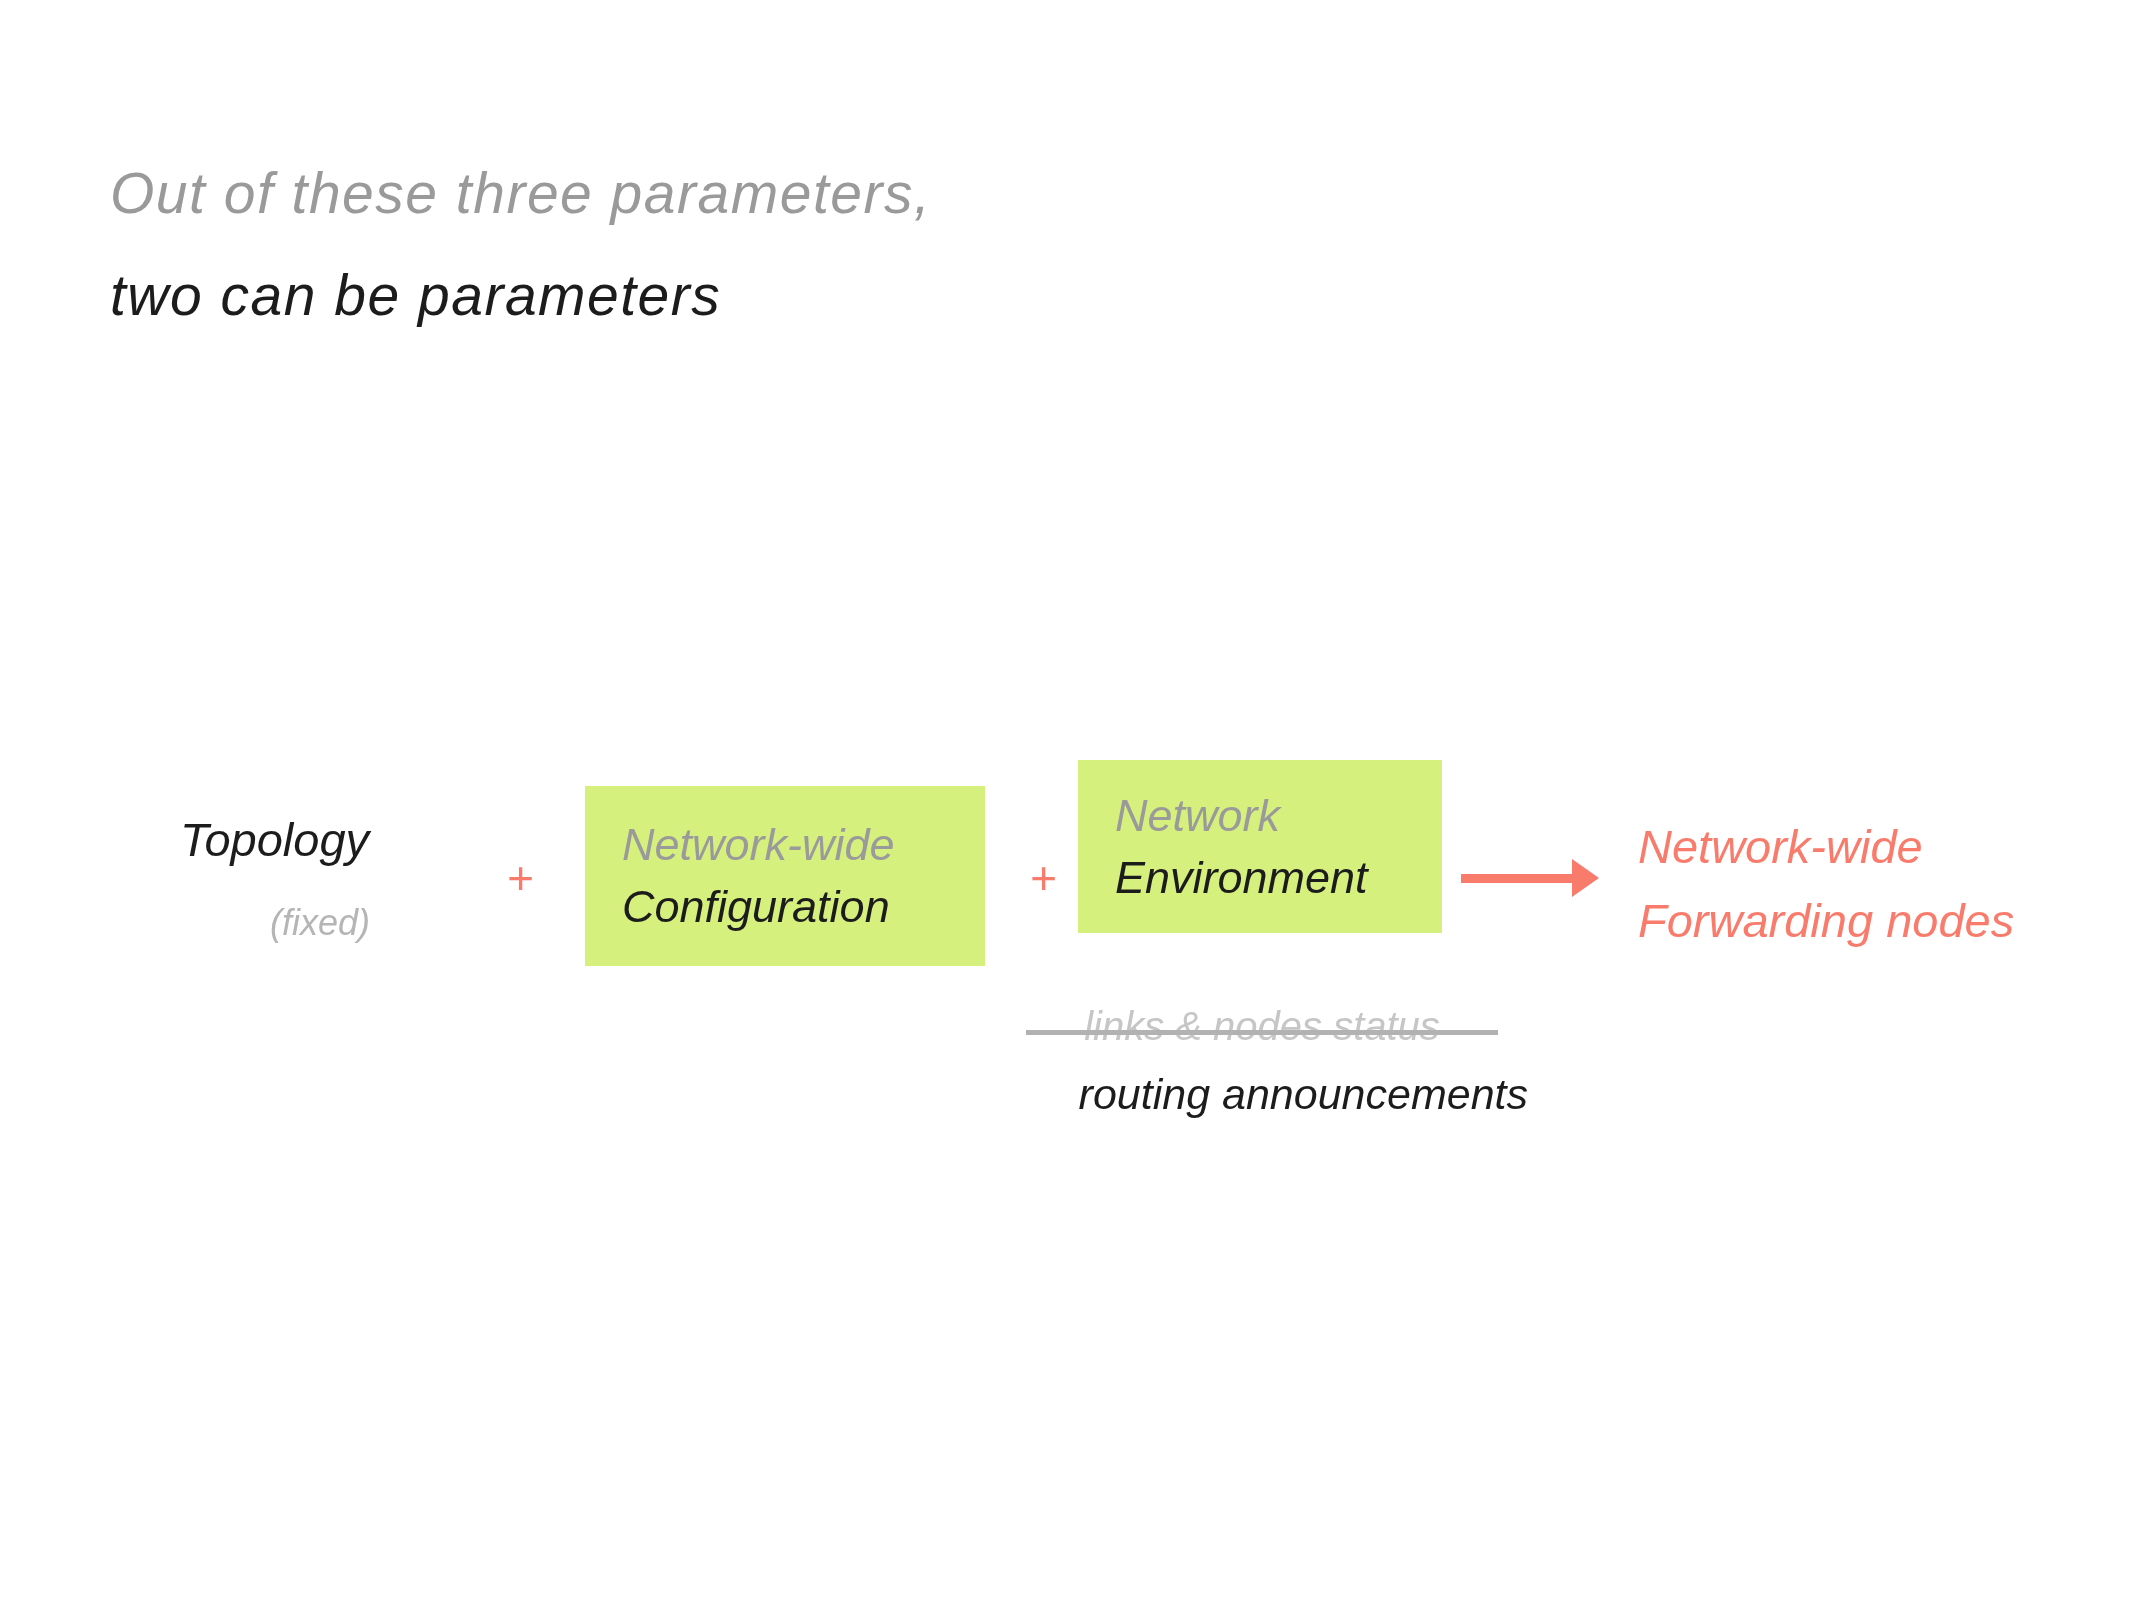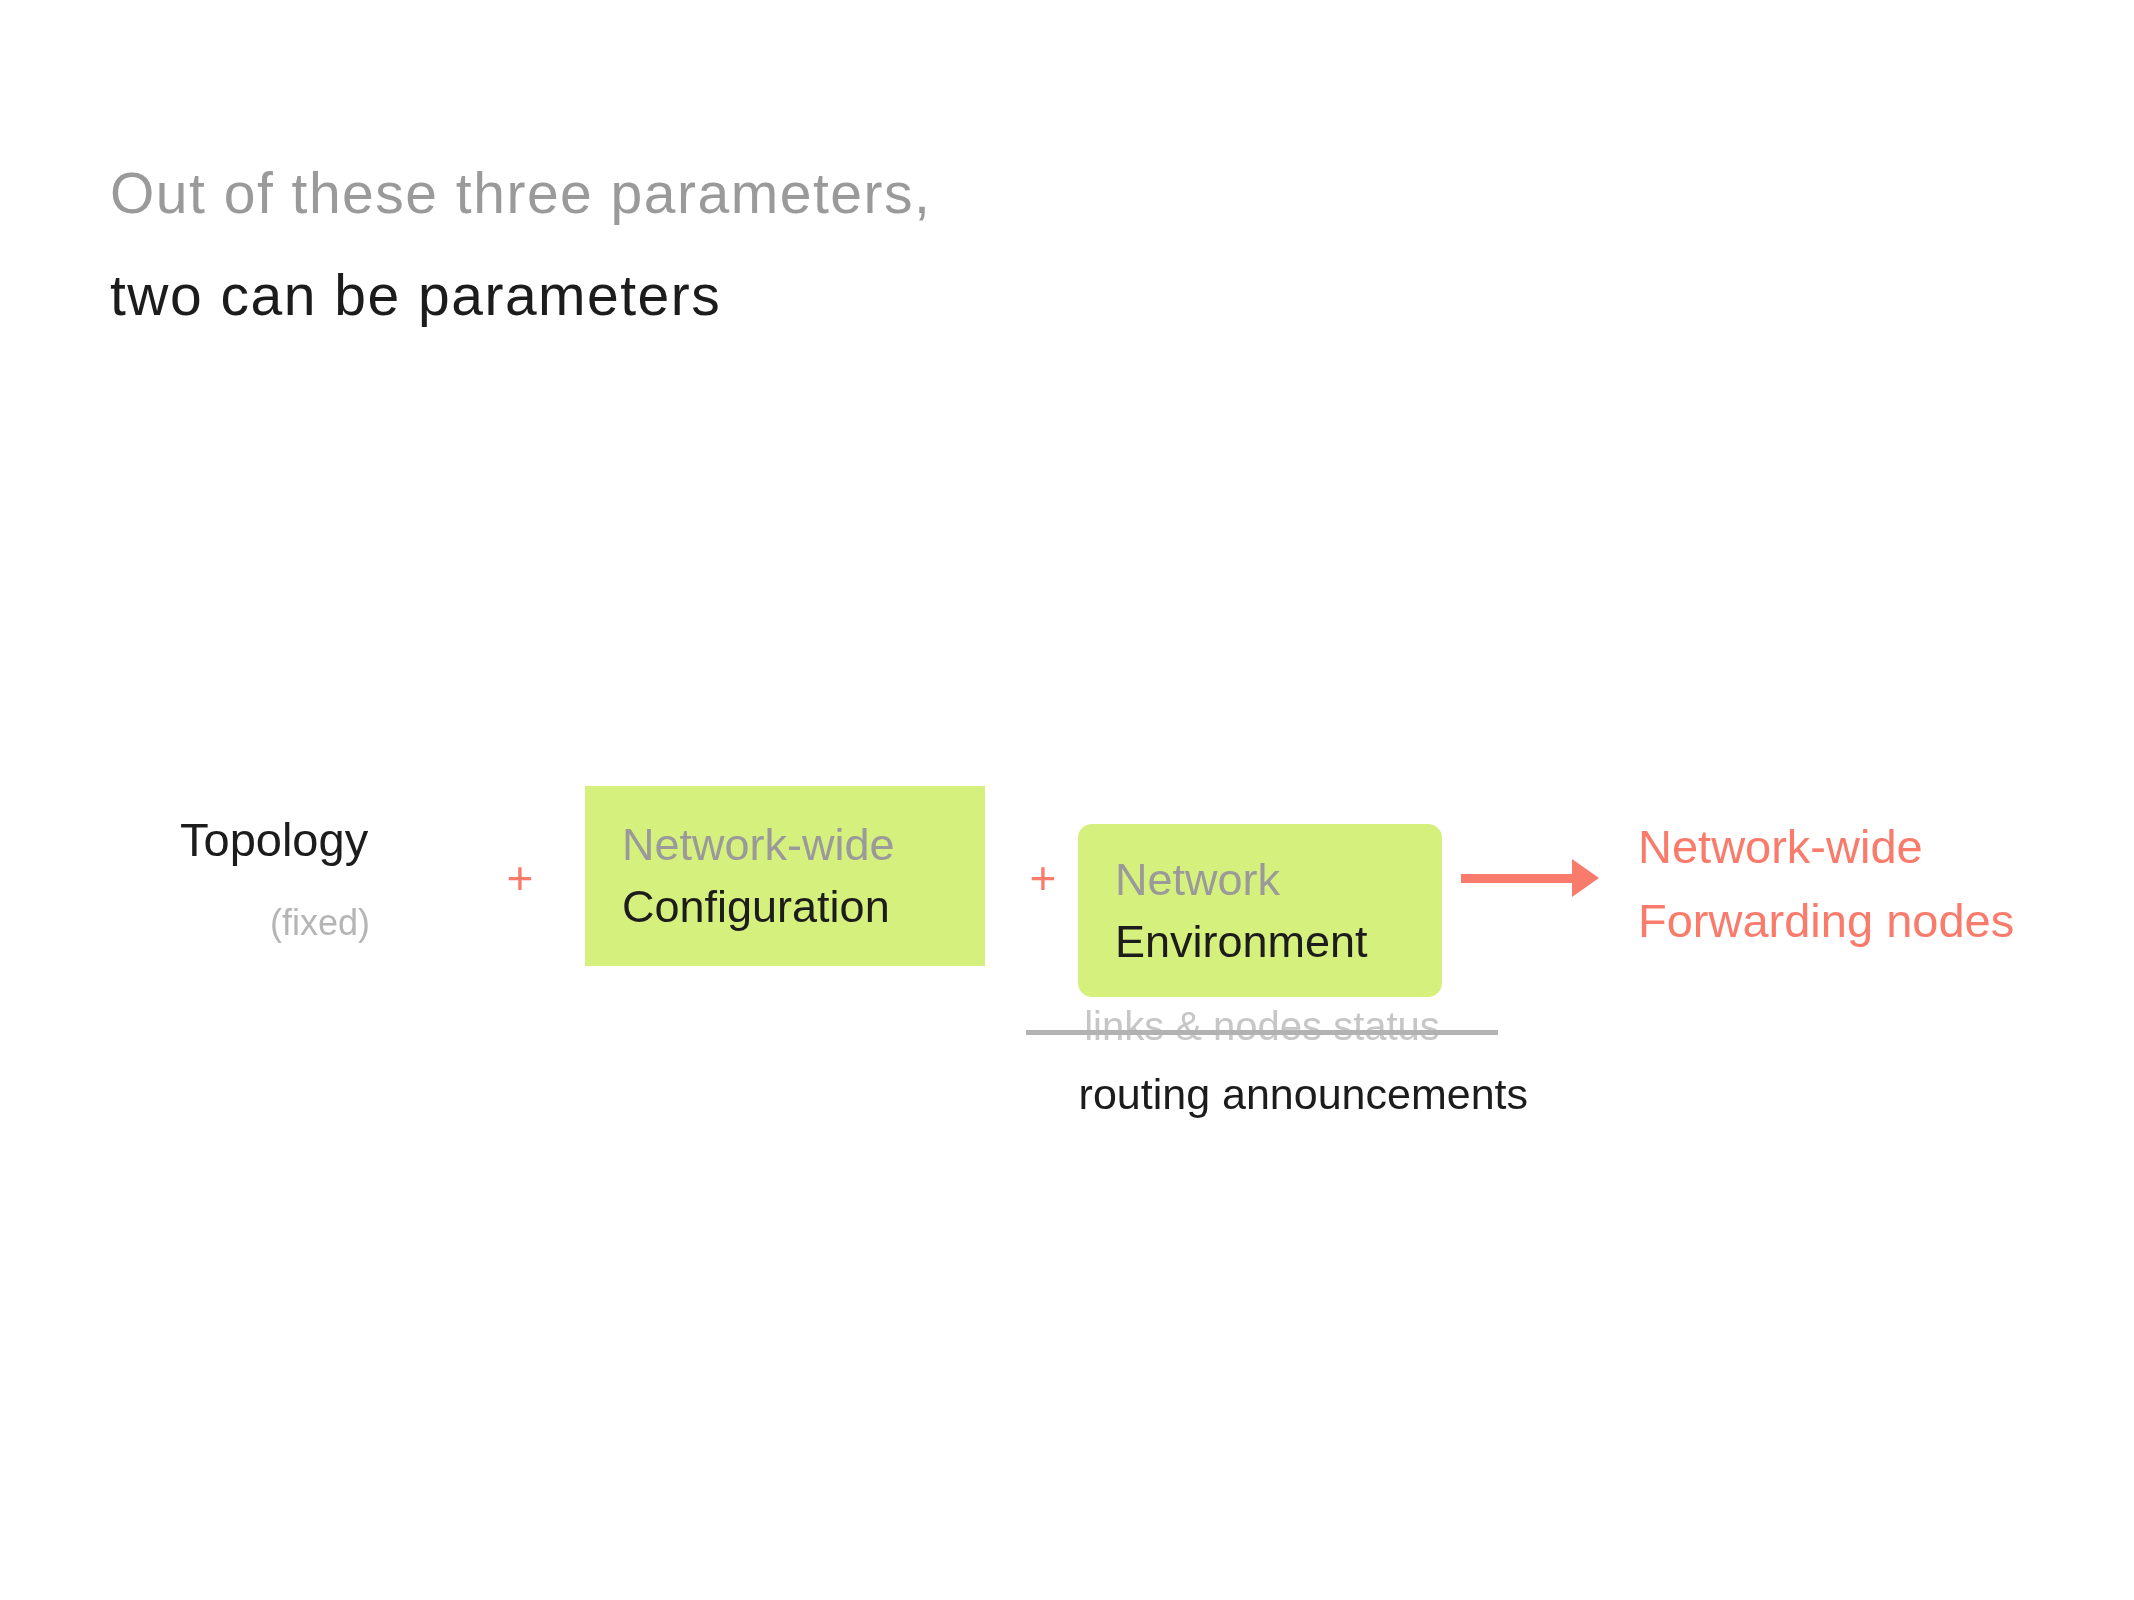--- a/index.html
+++ b/index.html
@@ -4,21 +4,21 @@
 <style>
   :root {
     --accent-salmon: #f97b6c;
     --highlight-green: #d6f07e;
     --gray-text: #9a9a9a;
     --light-gray-text: #b5b5b5;
     --struck-gray-text: #c6c6c6;
     --strike-line-gray: #b2b2b2;
     --black-text: #1c1c1c;
   }
-  * { margin: 0; padding: 0; box-sizing: border-box; }
+  * { margin: 0; padding: 0; box-sizing: border-box; font-style: italic; }
   html, body {
     width: 2134px; height: 1600px;
     background: #ffffff;
     overflow: hidden;
     font-family: "Liberation Sans", sans-serif;
   }
   .abs { position: absolute; }
 
   
   .title-line1 {
@@ -51,21 +51,21 @@
   .plus1 { left: 492px; top: 851px; }
   .plus2 { left: 1015px; top: 851px; }
 
   .green-box {
     background: var(--highlight-green);
     display: flex; flex-direction: column; justify-content: center;
     padding-left: 37px;
     font-size: 45px; line-height: 62px;
   }
   .box-config { left: 585px; top: 786px; width: 400px; height: 180px; }
-  .box-env    { left: 1078px; top: 824px; width: 364px; height: 173px; border-radius: 14px; }
+  .box-env    { left: 1078px; top: 760px; width: 364px; height: 173px; }
   .green-box .line1 { color: var(--gray-text); }
   .green-box .line2 { color: var(--black-text); }
 
   
   .arrow-shaft {
     left: 1461px; top: 874px; width: 114px; height: 9px;
     background: var(--accent-salmon);
   }
   .arrow-head {
     left: 1572px; top: 859px;

